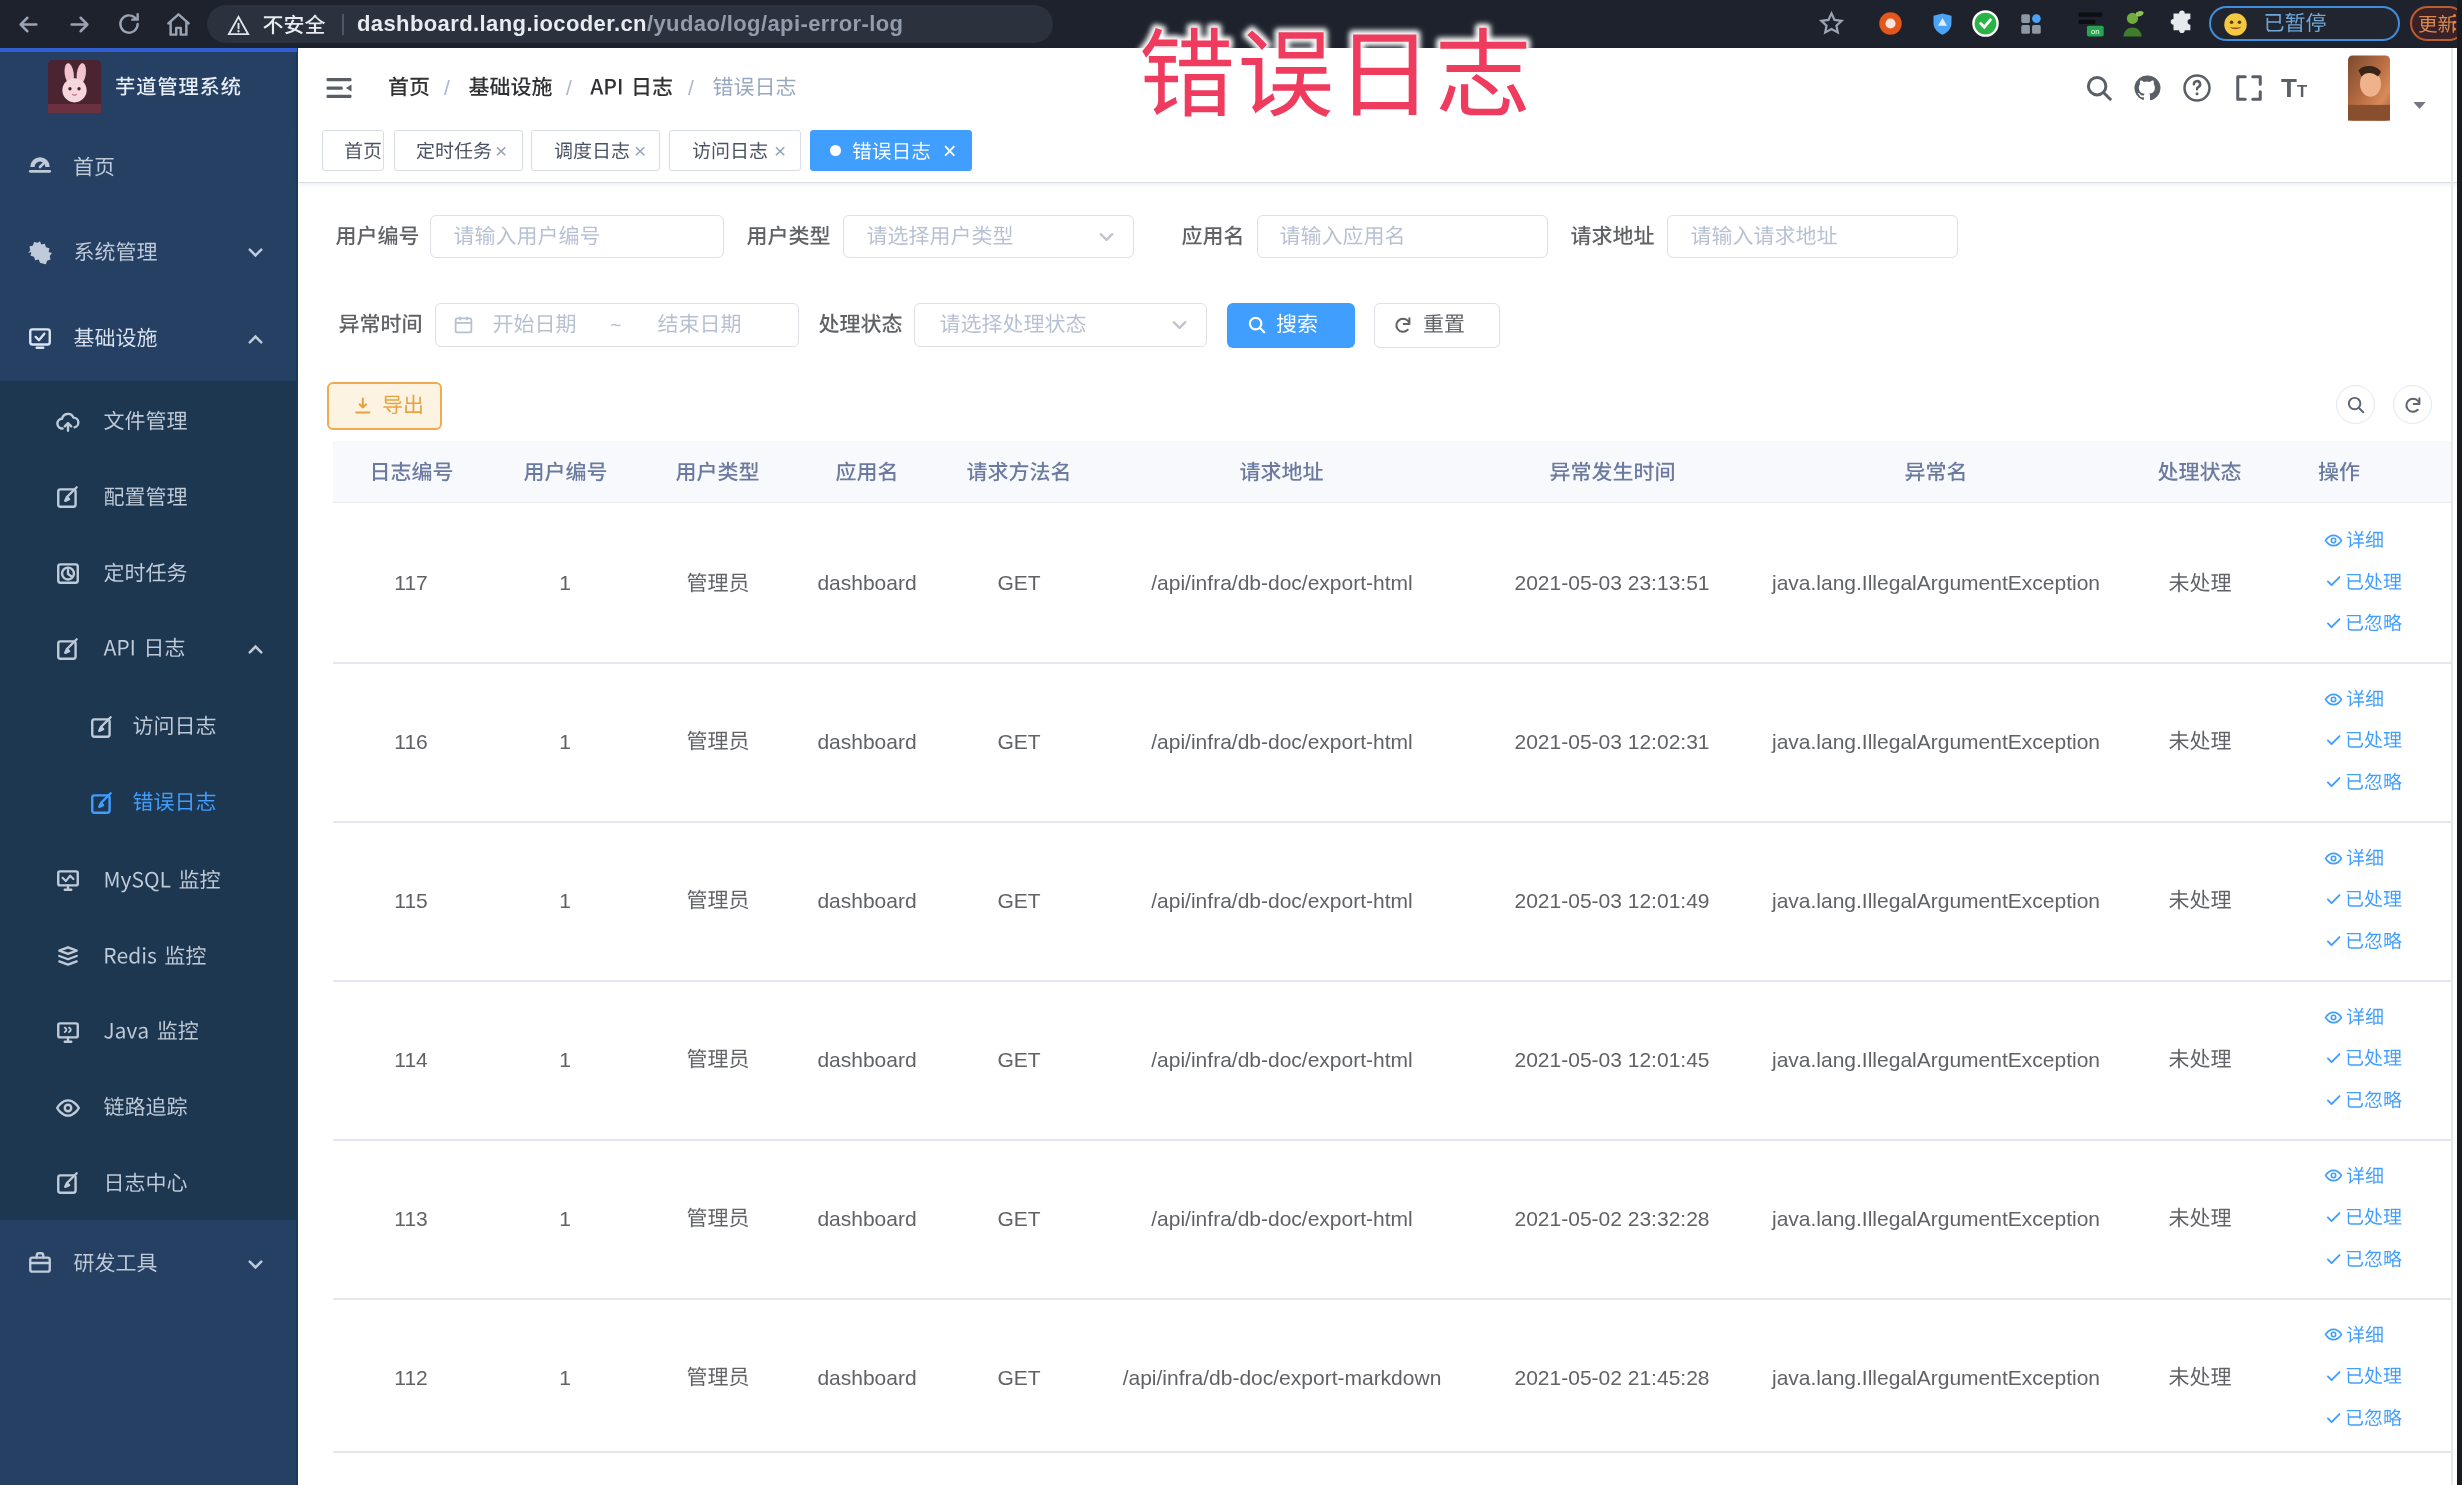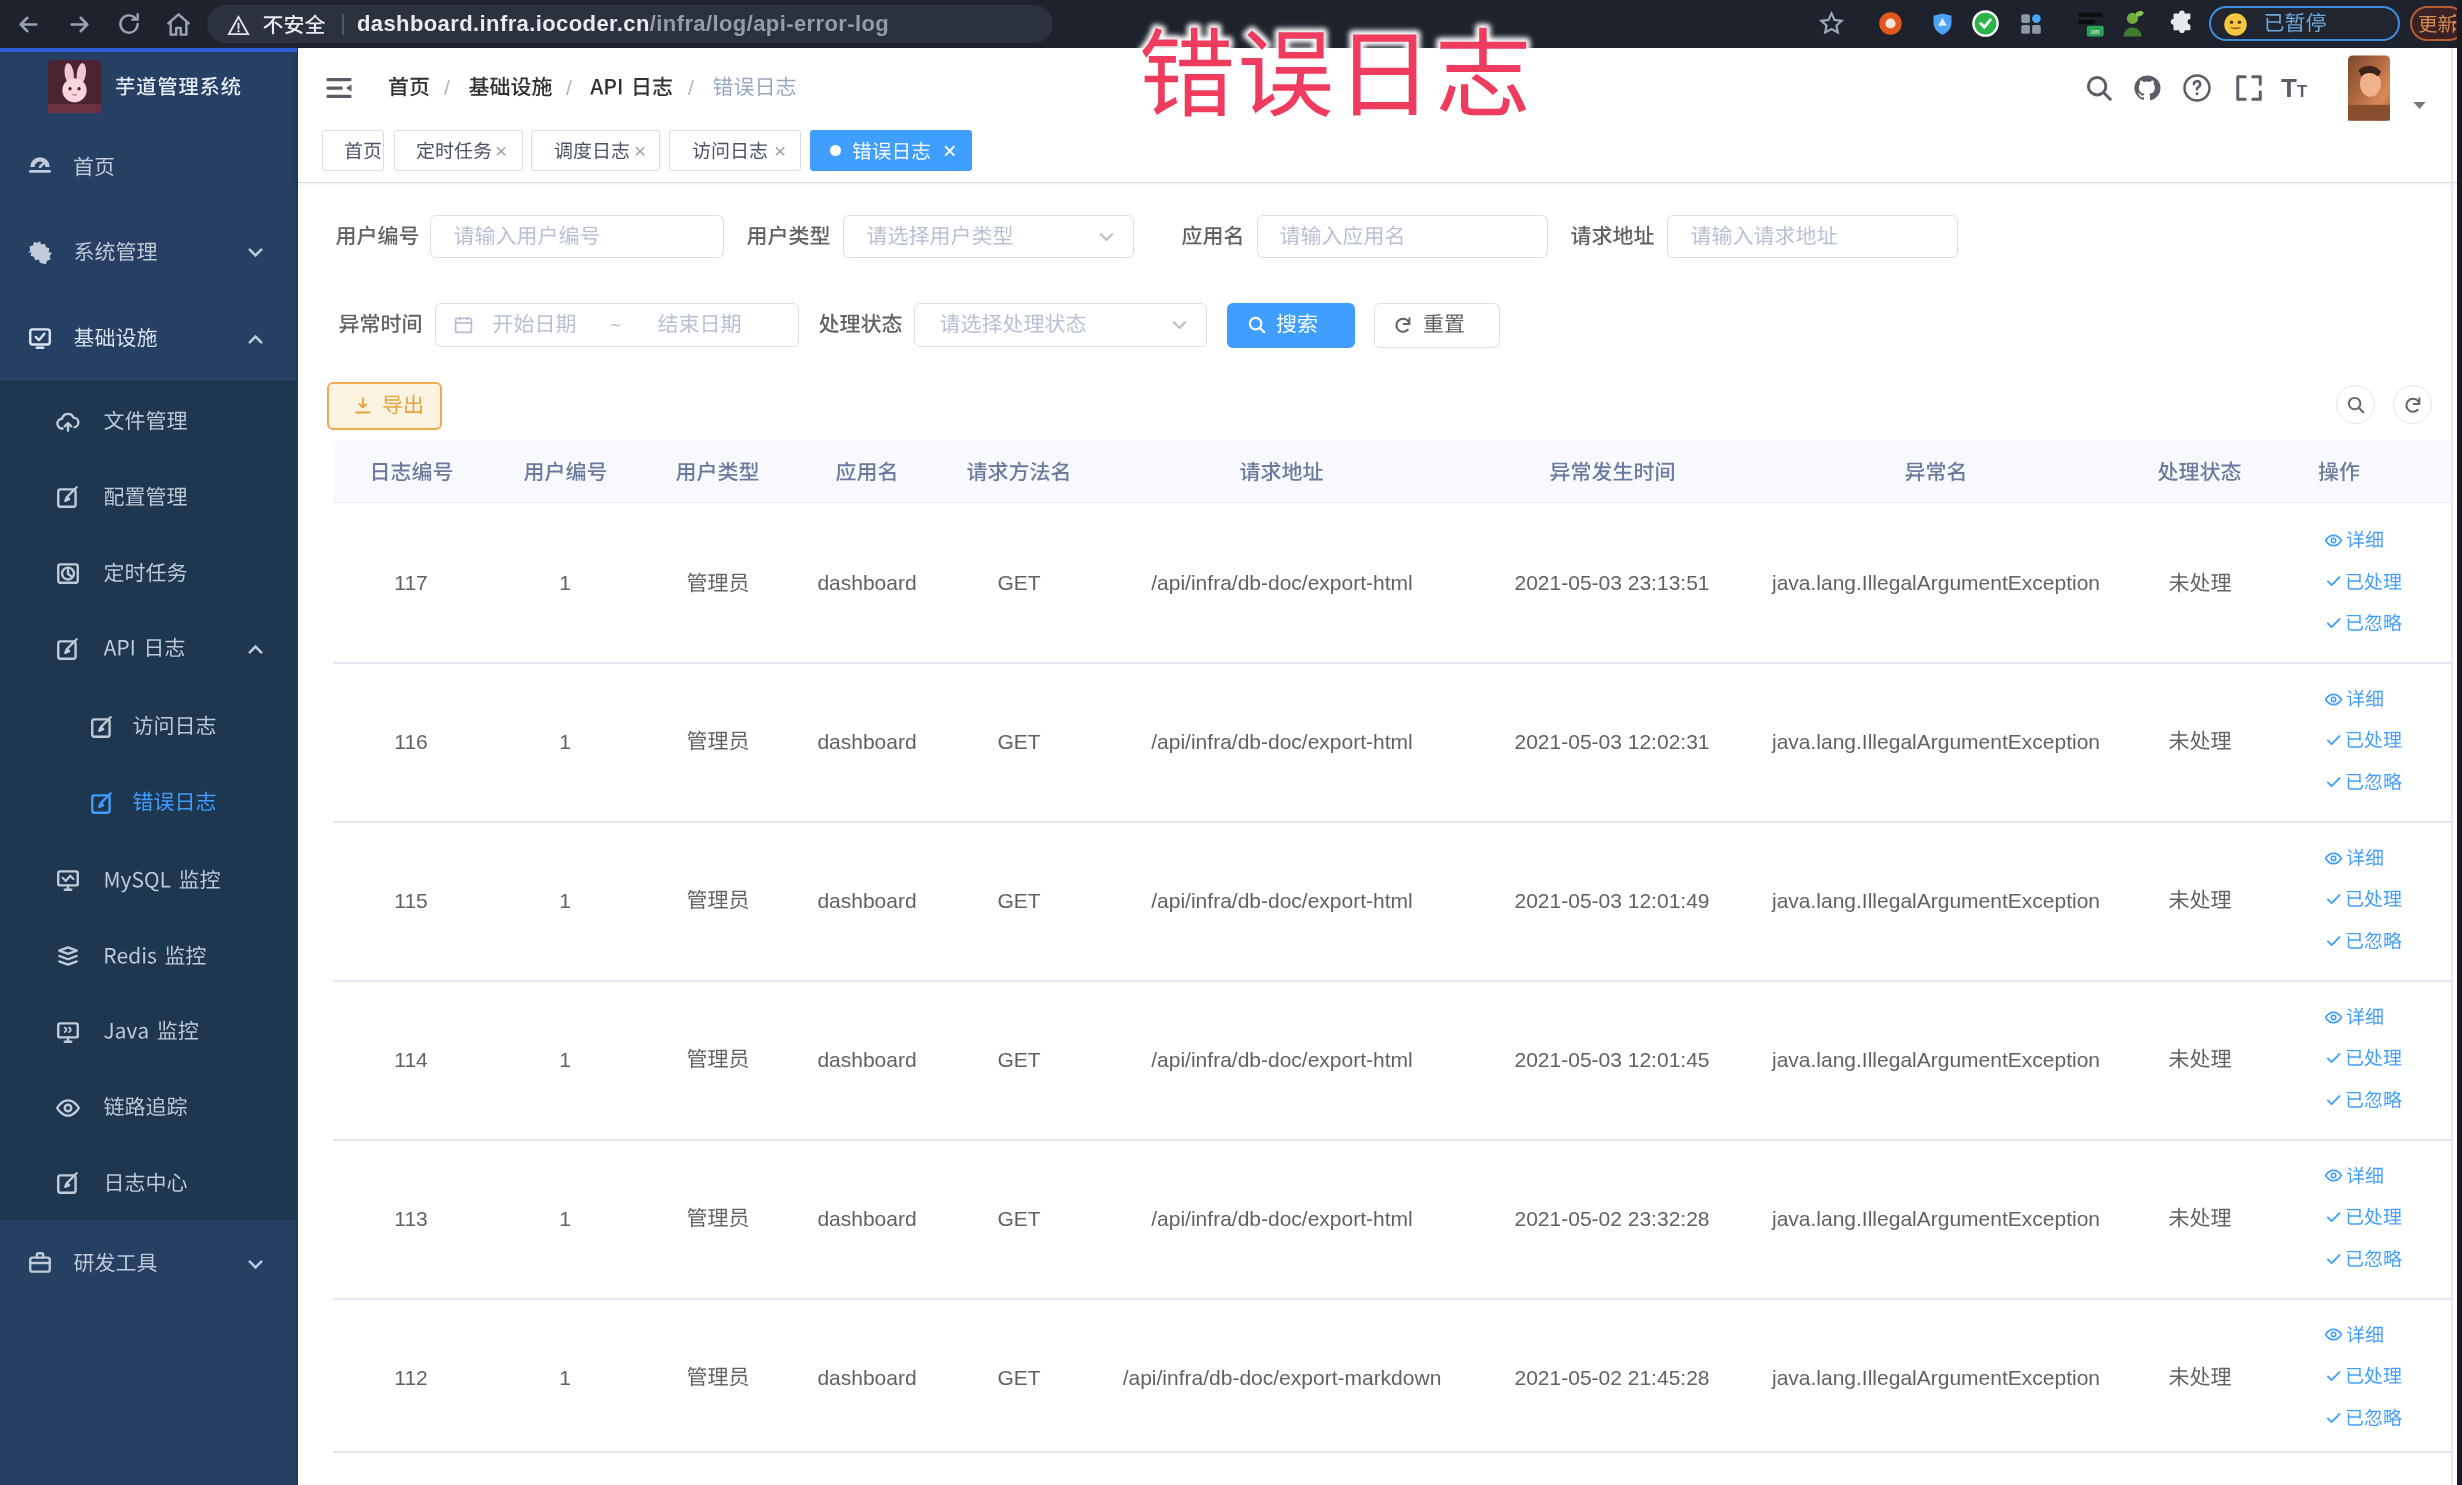--- a/index.html
+++ b/index.html
@@ -28,21 +28,21 @@
       <circle cx="12" cy="18" r="1.2" fill="#dfe3ea" stroke="none"></circle>
     </svg>
 <div style="position:absolute;left:262px;top:13.6px;">
       <svg width="64" height="21" viewBox="0 0 84 28" style="display:block;overflow:visible" fill="#e8ebf1">
         <path transform="translate(0.0,24.6) scale(0.028000,-0.028000)" d="M554 465C669 383 819 263 887 184L966 257C893 335 739 449 626 526ZM67 775V679H493C396 515 231 352 39 259C59 238 89 199 104 175C235 243 351 338 448 446V-82H551V576C575 610 597 644 617 679H933V775Z"></path>
         <path transform="translate(28.0,24.6) scale(0.028000,-0.028000)" d="M403 824C417 796 433 762 446 732H86V520H182V644H815V520H915V732H559C544 766 521 811 502 847ZM643 365C615 294 575 236 524 189C460 214 395 238 333 258C354 290 378 327 400 365ZM285 365C251 310 216 259 184 218L183 217C263 191 351 158 437 123C341 65 219 28 73 5C92 -16 121 -59 131 -82C294 -49 431 1 539 80C662 25 775 -32 847 -81L925 0C850 47 739 100 619 150C675 209 719 279 752 365H939V454H451C475 500 498 546 516 590L412 611C392 562 366 508 337 454H64V365Z"></path>
         <path transform="translate(56.0,24.6) scale(0.028000,-0.028000)" d="M487 855C386 697 204 557 21 478C46 457 73 424 87 400C124 418 160 438 196 460V394H450V256H205V173H450V27H76V-58H930V27H550V173H806V256H550V394H810V459C845 437 880 416 917 395C930 423 958 456 981 476C819 555 675 652 553 789L571 815ZM225 479C327 546 422 628 500 720C588 622 679 546 780 479Z"></path>
       </svg>
     </div>
 <div class="abs" style="left:342px;top:13.6px;width:1.5px;height:21px;background:#505764"></div>
-<div class="abs" style="left:357px;top:24px;font:700 22px 'Liberation Sans',sans-serif;line-height:0;white-space:pre;letter-spacing:0.4px"><span style="color:#e8ebf1">dashboard.infra.iocoder.cn</span><span style="color:#939cab">/infra/log/api-error-log</span></div>
+<div class="abs" style="left:357px;top:24px;font:700 22px 'Liberation Sans',sans-serif;line-height:0;white-space:pre;letter-spacing:0.4px"><span style="color:#e8ebf1">dashboard.lang.iocoder.cn</span><span style="color:#939cab">/yudao/log/api-error-log</span></div>
 <svg class="abs" style="left:1818px;top:9.8px" width="27" height="27" viewBox="0 0 24 24" fill="none" stroke="#9aa3b2" stroke-width="2">
       <path d="M12 3l2.7 5.8 6.3.8-4.6 4.3 1.2 6.1-5.6-3-5.6 3 1.2-6.1L3 9.6l6.3-.8z"></path>
     </svg>
 <svg class="abs" style="left:1877px;top:9.8px" width="27" height="27" viewBox="0 0 24 24">
       <circle cx="12" cy="12" r="10" fill="#e2571b"></circle>
       <circle cx="12" cy="12" r="4.5" fill="#f7e6db"></circle>
     </svg>
 <svg class="abs" style="left:1929px;top:9.8px" width="27" height="27" viewBox="0 0 24 24">
       <path d="M4 5l8-2 8 2v6c0 6-4 9-8 11-4-2-8-5-8-11z" fill="#4aa3f5"></path>
       <path d="M12 7l4 7h-8z" fill="#dceeff"></path>

